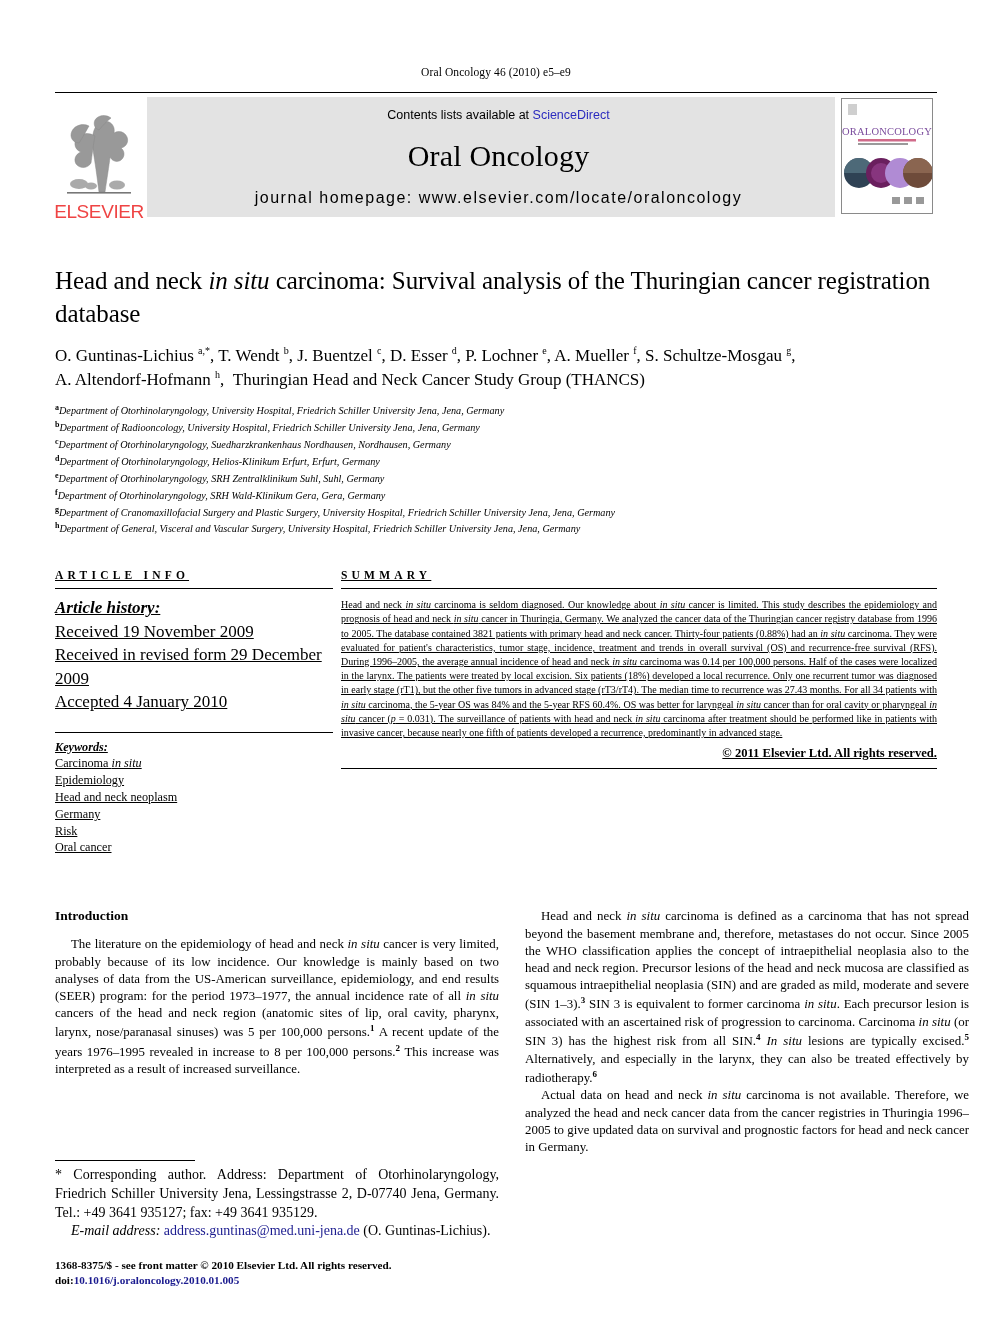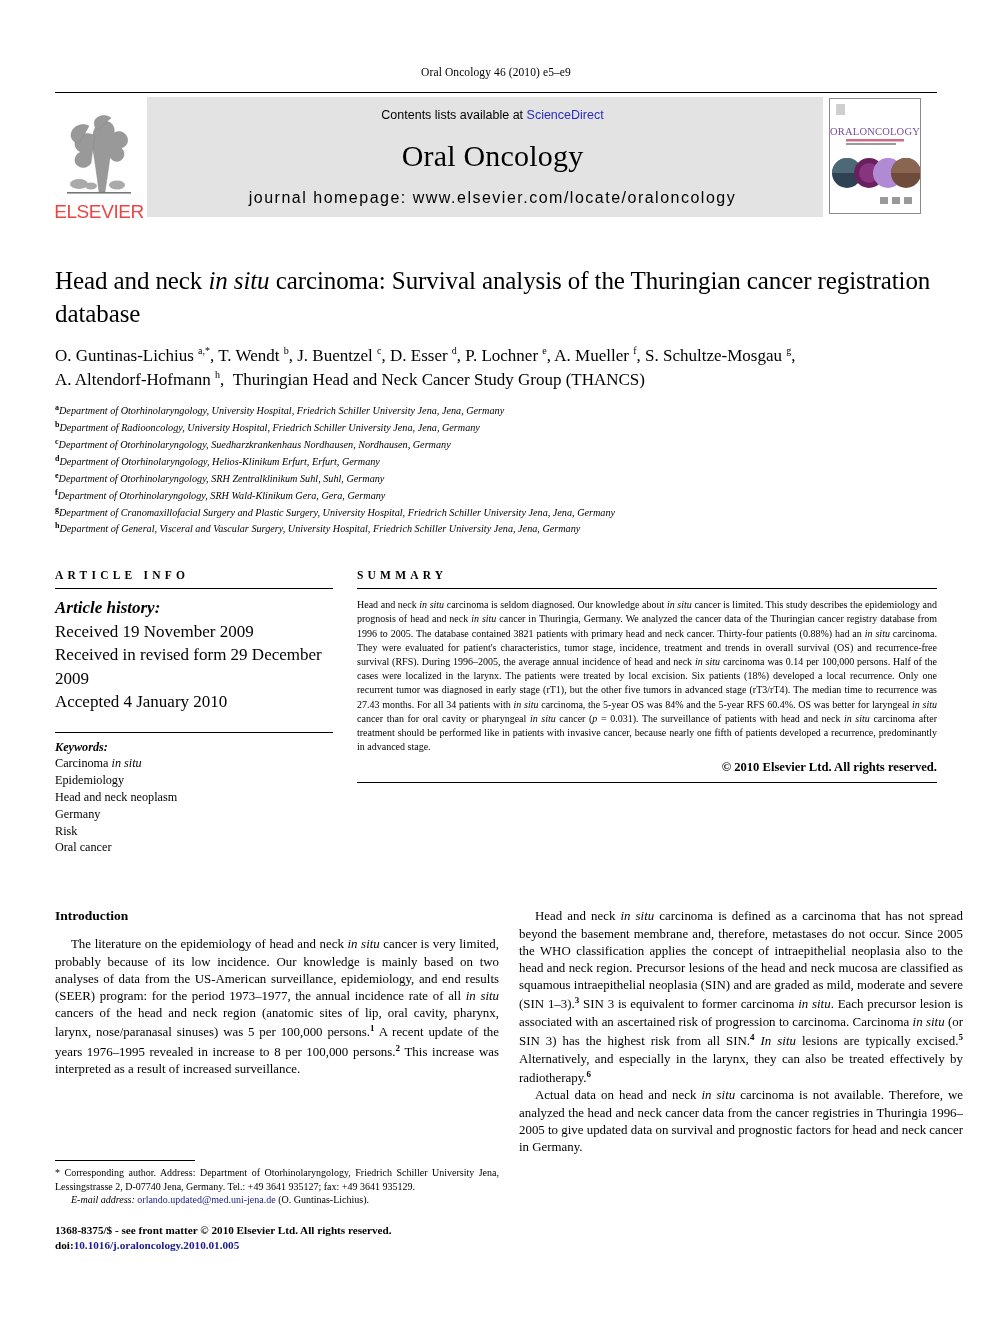--- a/index.html
+++ b/index.html
@@ -84,21 +84,21 @@
   .homepage-line {
     font-family: "Liberation Sans", sans-serif;
     font-size: 16px;
     letter-spacing: 1.5px;
     color: #000;
   }
   .cover-thumb {
     width: 92px;
     flex: 0 0 92px;
     border: 1px solid #8a8a8a;
-    margin: 5px 16px 7px 0;
+    margin: 5px 4px 7px 0;
     background: #fff;
     position: relative;
     box-sizing: border-box;
   }
 
   
   .title-block { margin-top: 44px; }
   h1.article-title {
     font-family: "Liberation Serif", serif;
     font-weight: normal;
@@ -120,21 +120,22 @@
     font-size: 10.2px;
     line-height: 1.42;
     margin-top: 6px;
   }
   .affiliations div sup { font-style: normal; font-size: 8px; vertical-align: super; font-weight: bold;}
 
   
   .info-summary {
     margin-top: 32px;
     display: flex;
-    gap: 16px;
+    gap: 0;
+    text-decoration: underline;
   }
   .col-info { width: 278px; flex: 0 0 278px; }
   .col-summary { flex: 1 1 auto; padding-left: 8px; }
   .sec-head {
     font-family: "Liberation Serif", serif;
     font-weight: bold;
     font-size: 11.5px;
     letter-spacing: 4.2px;
     margin-bottom: 7px;
   }
@@ -161,21 +162,21 @@
     font-size: 12.6px;
     margin-top: 6px;
     font-weight: bold;
   }
   .summary-bottom-rule { border-top: 1px solid #000; margin-top: 7px; }
 
   
   .body-cols {
     margin-top: 52px;
     display: flex;
-    gap: 20px;
+    gap: 26px;
   }
   .bcol { width: 444px; flex: 0 0 444px; position: relative; }
   h2.sec-title {
     font-size: 13.5px;
     font-weight: bold;
     margin: 0 0 12px 0;
     font-family: "Liberation Serif", serif;
   }
   p.body-text {
     font-size: 12.9px;
@@ -195,21 +196,21 @@
     left: 0;
     top: 252px;
     width: 444px;
   }
   .footnote-rule {
     border-top: 1px solid #000;
     width: 140px;
     margin-bottom: 5px;
   }
   .footnote {
-    font-size: 10px;
+    font-size: 14px;
     line-height: 1.33;
     text-align: justify;
   }
   .footnote .email-lbl { font-style: italic; }
   .link-blue { color: #1b1b8f; }
   .issn-block {
     margin-top: 17px;
     font-size: 11.2px;
     line-height: 1.35;
     font-weight: bold;
@@ -321,39 +322,39 @@
         </div>
       </div>
     </div>
 
     <div class="col-summary">
       <div class="sec-head">SUMMARY</div>
       <div class="rule"></div>
       <div class="summary-body">
         Head and neck <i>in situ</i> carcinoma is seldom diagnosed. Our knowledge about <i>in situ</i> cancer is limited. This study describes the epidemiology and prognosis of head and neck <i>in situ</i> cancer in Thuringia, Germany. We analyzed the cancer data of the Thuringian cancer registry database from 1996 to 2005. The database contained 3821 patients with primary head and neck cancer. Thirty-four patients (0.88%) had an <i>in situ</i> carcinoma. They were evaluated for patient's characteristics, tumor stage, incidence, treatment and trends in overall survival (OS) and recurrence-free survival (RFS). During 1996–2005, the average annual incidence of head and neck <i>in situ</i> carcinoma was 0.14 per 100,000 persons. Half of the cases were localized in the larynx. The patients were treated by local excision. Six patients (18%) developed a local recurrence. Only one recurrent tumor was diagnosed in early stage (rT1), but the other five tumors in advanced stage (rT3/rT4). The median time to recurrence was 27.43 months. For all 34 patients with <i>in situ</i> carcinoma, the 5-year OS was 84% and the 5-year RFS 60.4%. OS was better for laryngeal <i>in situ</i> cancer than for oral cavity or pharyngeal <i>in situ</i> cancer (<i>p</i> = 0.031). The surveillance of patients with head and neck <i>in situ</i> carcinoma after treatment should be performed like in patients with invasive cancer, because nearly one fifth of patients developed a recurrence, predominantly in advanced stage.
       </div>
-      <div class="copyright">© 2010 Elsevier Ltd. All rights reserved.</div>
+      <div class="copyright">© 2011 Elsevier Ltd. All rights reserved.</div>
       <div class="summary-bottom-rule"></div>
     </div>
   </div>
 
   <div class="body-cols">
 
     <div class="bcol">
       <h2 class="sec-title">Introduction</h2>
       <p class="body-text">
         The literature on the epidemiology of head and neck <i>in situ</i> cancer is very limited, probably because of its low incidence. Our knowledge is mainly based on two analyses of data from the US-American surveillance, epidemiology, and end results (SEER) program: for the period 1973–1977, the annual incidence rate of all <i>in situ</i> cancers of the head and neck region (anatomic sites of lip, oral cavity, pharynx, larynx, nose/paranasal sinuses) was 5 per 100,000 persons.<sup>1</sup> A recent update of the years 1976–1995 revealed in increase to 8 per 100,000 persons.<sup>2</sup> This increase was interpreted as a result of increased surveillance.
       </p>
 
       <div class="footnote-wrap">
         <div class="footnote-rule"></div>
         <div class="footnote">* Corresponding author. Address: Department of Otorhinolaryngology, Friedrich Schiller University Jena, Lessingstrasse 2, D-07740 Jena, Germany. Tel.: +49 3641 935127; fax: +49 3641 935129.</div>
         <div class="footnote" style="text-indent:16px">
           <span class="email-lbl">E-mail address:</span>
-          <span class="link-blue">orlando.updated@med.uni-jena.de</span>
+          <span class="link-blue">address.guntinas@med.uni-jena.de</span>
           <span>(O. Guntinas-Lichius).</span>
         </div>
         <div class="issn-block">
           <div>1368-8375/$ - see front matter © 2010 Elsevier Ltd. All rights reserved.</div>
           <div class="doi-line"><span>doi:</span><span class="link-blue">10.1016/j.oraloncology.2010.01.005</span></div>
         </div>
       </div>
     </div>
 
     <div class="bcol">

